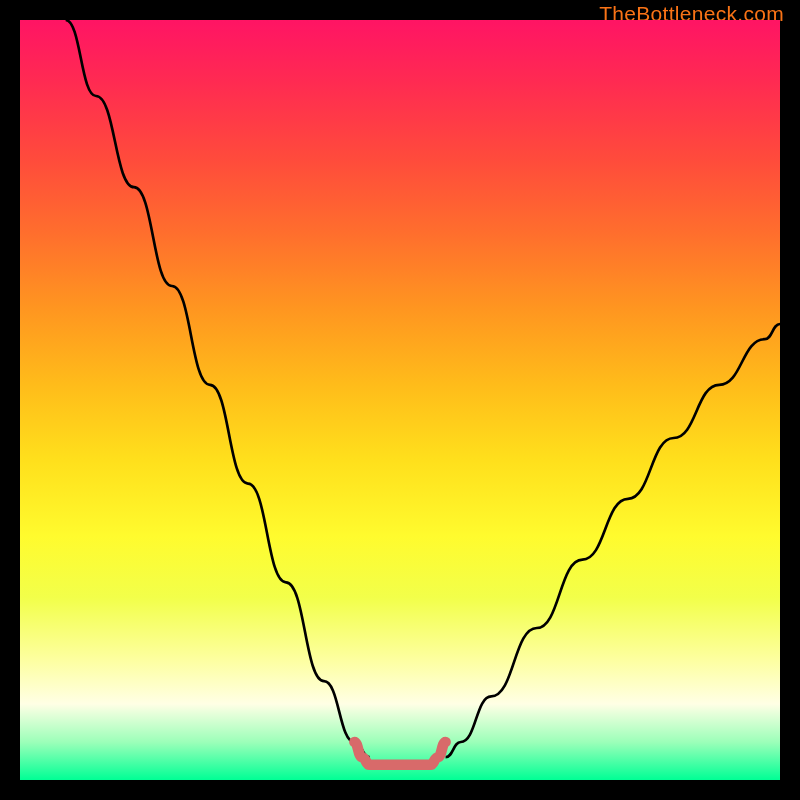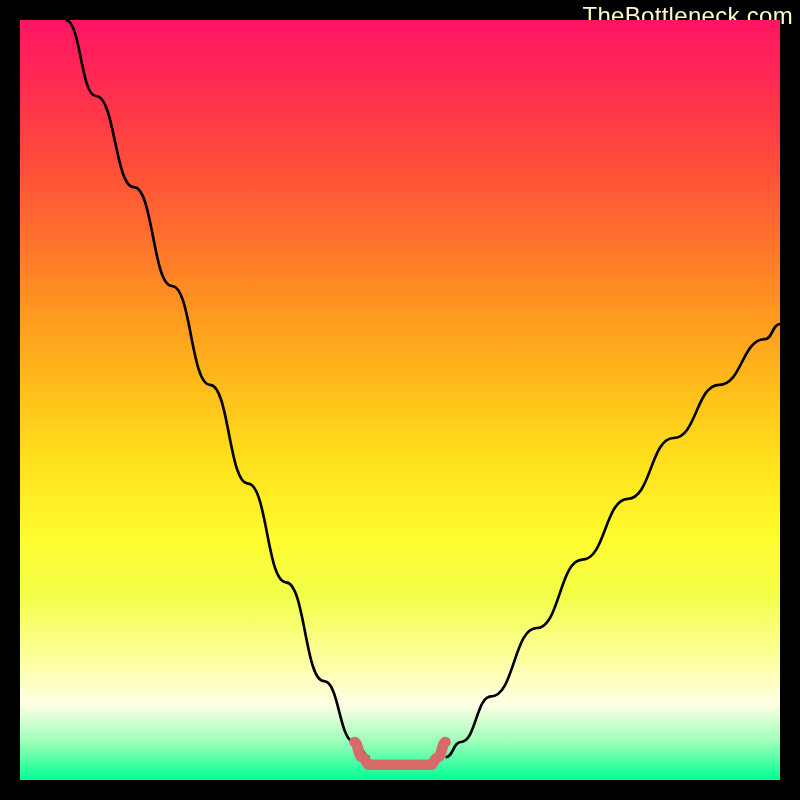--- a/index.html
+++ b/index.html
@@ -52,23 +52,23 @@
   svg.curves {
     position: absolute;
     top: 0;
     left: 0;
     width: 100%;
     height: 100%;
   }
   .watermark {
     position: absolute;
     top: 2px;
-    right: 7px;
-    color: #fef9c3;
-    font-size: 24px;
+    right: 16px;
+    color: #f97316;
+    font-size: 21px;
     font-weight: 500;
     letter-spacing: 0.3px;
   }
 </style>
 </head>
 <body>
 
 <div class="outer">
   <div class="watermark">TheBottleneck.com</div>
 

